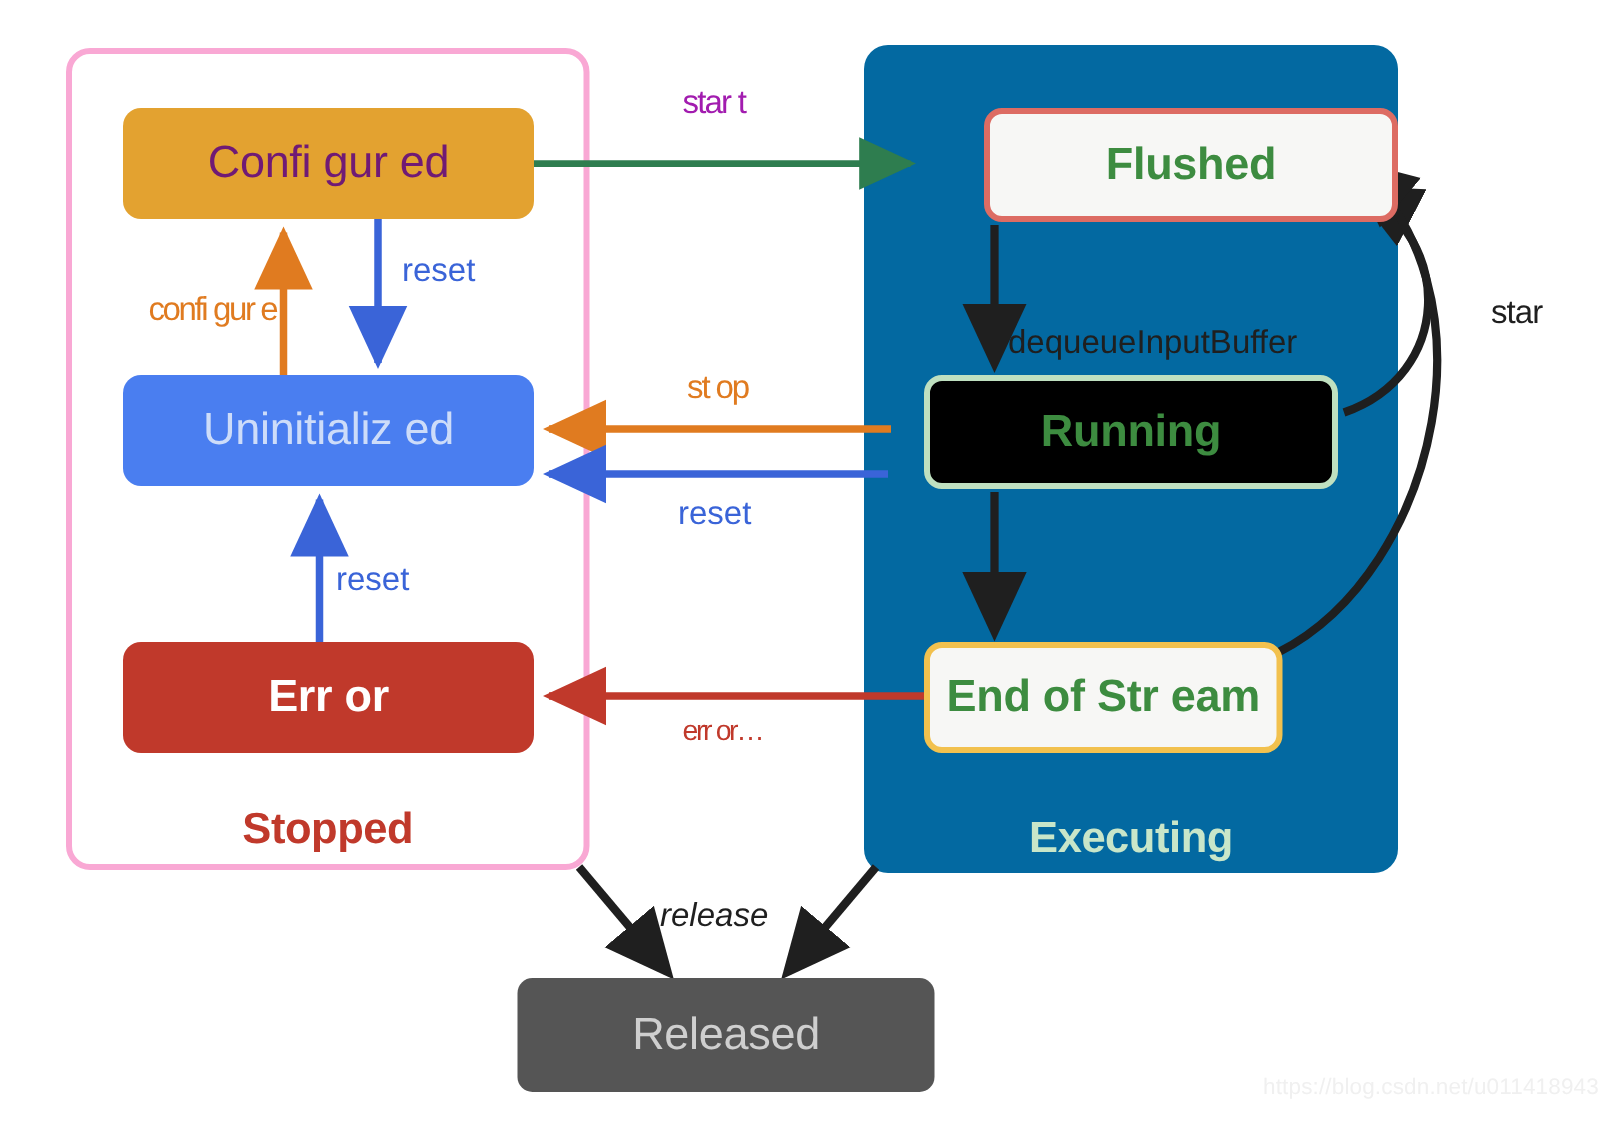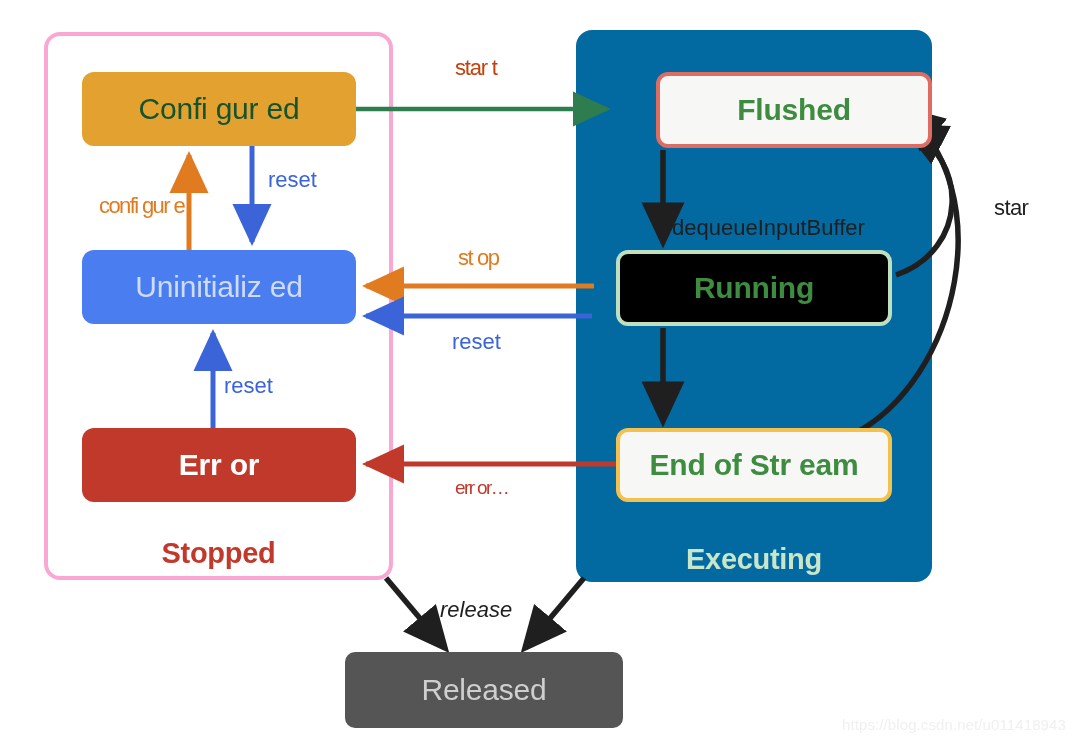--- a/index.html
+++ b/index.html
@@ -70,21 +70,21 @@
     justify-content: center;
     text-align: center;
     border-radius: 12px;
     font-size: 30px;
     letter-spacing: -0.2px;
     line-height: 1;
   }
   .node-configured {
     left: 82px; top: 72px; width: 274px; height: 74px;
     background: #e3a230;
-    color: #14532d;
+    color: #701a75;
   }
   .node-uninitialized {
     left: 82px; top: 250px; width: 274px; height: 74px;
     background: #4a7ef0;
     color: #cddcf9;
   }
   .node-error {
     left: 82px; top: 428px; width: 274px; height: 74px;
     background: #c0392b;
     color: #ffffff;
@@ -99,42 +99,42 @@
     margin-left: 40px;
   }
   .node-running {
     left: 616px; top: 250px; width: 276px; height: 76px;
     background: #000000;
     color: #3d8c40;
     border: 4px solid #bfe0c0;
     font-weight: bold;
   }
   .node-eos {
-    left: 616px; top: 428px; width: 276px; height: 74px;
+    left: 616px; top: 428px; width: 239px; height: 74px;
     background: #f7f7f5;
     color: #3d8c40;
     border: 4px solid #f2c14e;
     font-weight: bold;
     text-align: center;
   }
   .node-released {
     left: 345px; top: 652px; width: 278px; height: 76px;
     background: #555555;
     color: #cfcfcf;
     border-radius: 10px;
   }
 
   
   .edge-label {
     position: absolute;
     font-size: 22px;
     white-space: nowrap;
     line-height: 1.12;
   }
-  .lbl-start    { left: 455px; top: 56px;  color: #c2410c; letter-spacing: -1.2px; }
+  .lbl-start    { left: 455px; top: 56px;  color: #a21caf; letter-spacing: -1.2px; }
   .lbl-configure{ left: 99px;  top: 194px; color: #e07b20; letter-spacing: -1.6px; }
   .lbl-reset1   { left: 268px; top: 168px; color: #3a64d8; }
   .lbl-stop     { left: 458px; top: 246px; color: #e07b20; letter-spacing: -1.4px; }
   .lbl-reset2   { left: 452px; top: 330px; color: #3a64d8; }
   .lbl-reset3   { left: 224px; top: 374px; color: #3a64d8; }
   .lbl-error    { left: 455px; top: 477px; color: #c0392b; letter-spacing: -1.6px; font-size: 19px; }
   .lbl-deq      { left: 672px; top: 172px; color: #1f1f1f; margin-top: 44px; }
   .lbl-queue    { left: 672px; top: 338px; color: #1f1f1f; text-align: center; }
   .lbl-flush    { left: 994px; top: 196px; color: #1f1f1f; letter-spacing: -0.6px; }
   .lbl-release  { left: 440px; top: 598px; color: #1f1f1f; font-style: italic; }

